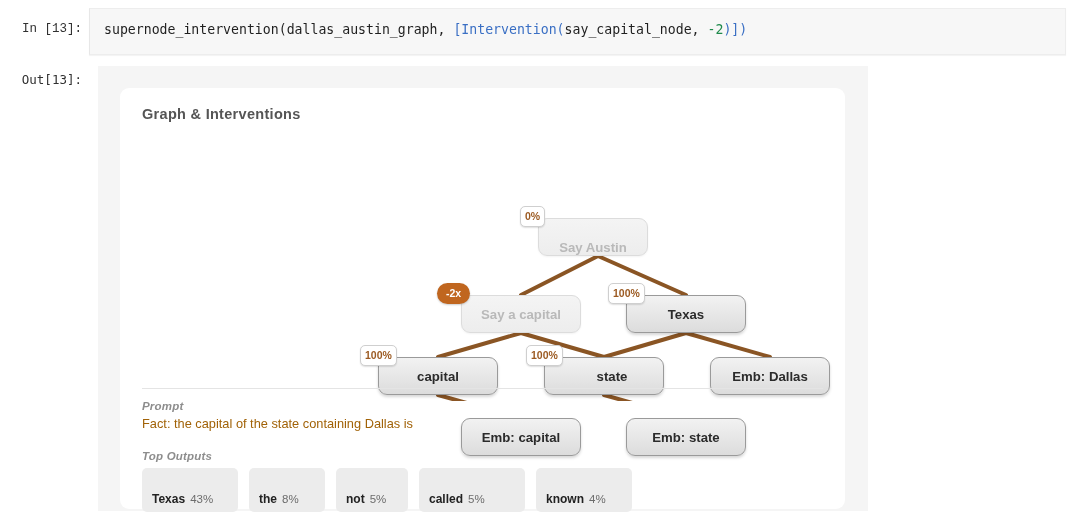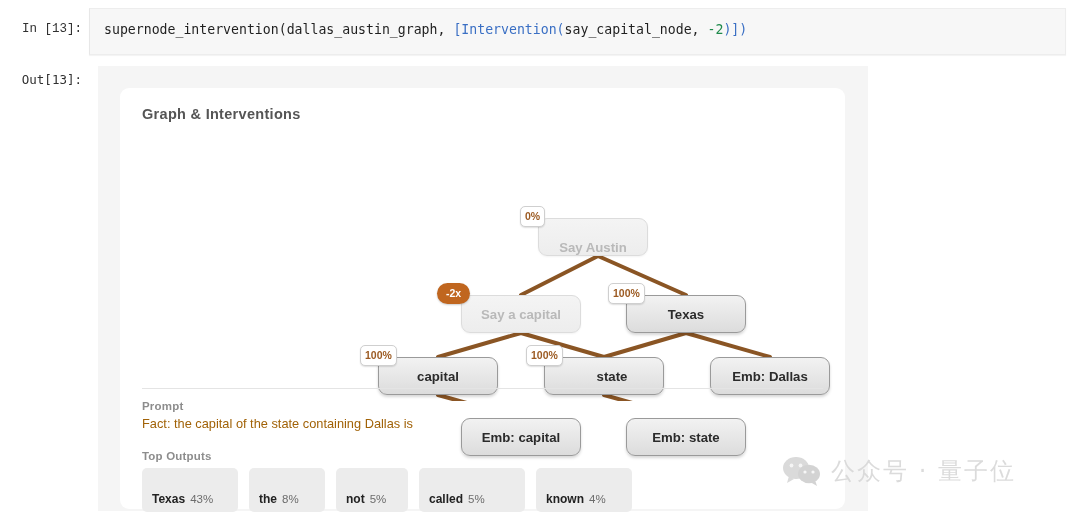--- a/index.html
+++ b/index.html
@@ -152,20 +152,21 @@
     left: 22px; top: 300px;
     width: 681px; height: 1px;
     background: #e4e4e4;
   }
   .section-label {
     position: absolute;
     font-size: 11.5px;
     font-weight: bold;
     color: #8d8d8d;
     letter-spacing: 0.2px;
+    font-style: italic;
   }
   .prompt-label { left: 22px; top: 312px; }
   .prompt-text {
     position: absolute;
     left: 22px; top: 328px;
     font-size: 12.8px;
     color: #a16207;
   }
   .outputs-label { left: 22px; top: 362px; }
 
@@ -295,27 +296,14 @@
           </div>
           <div class="chip" style="min-width: 96px;">
             <span class="chip-token">known</span>
             <span class="chip-pct">4%</span>
           </div>
         </div>
 
     </div>
   </div>
 
-  <div class="watermark">
-    <svg width="40" height="32" viewBox="0 0 40 32">
-      <ellipse cx="14" cy="13" rx="13" ry="11" fill="#d6d6d6"></ellipse>
-      <path d="M7 21 L5 28 L12 24 Z" fill="#d6d6d6"></path>
-      <circle cx="9.5" cy="10.5" r="1.9" fill="#f5f5f5"></circle>
-      <circle cx="18.5" cy="10.5" r="1.9" fill="#f5f5f5"></circle>
-      <ellipse cx="27" cy="19" rx="11" ry="9.2" fill="#cfcfcf"></ellipse>
-      <path d="M33 25 L35 31 L29 27.5 Z" fill="#cfcfcf"></path>
-      <circle cx="23" cy="17" r="1.6" fill="#f7f7f7"></circle>
-      <circle cx="31" cy="17" r="1.6" fill="#f7f7f7"></circle>
-    </svg>
-    <span class="wm-text">公众号 · 量子位</span>
-  </div>
 
 </div>
 
 </body></html>

